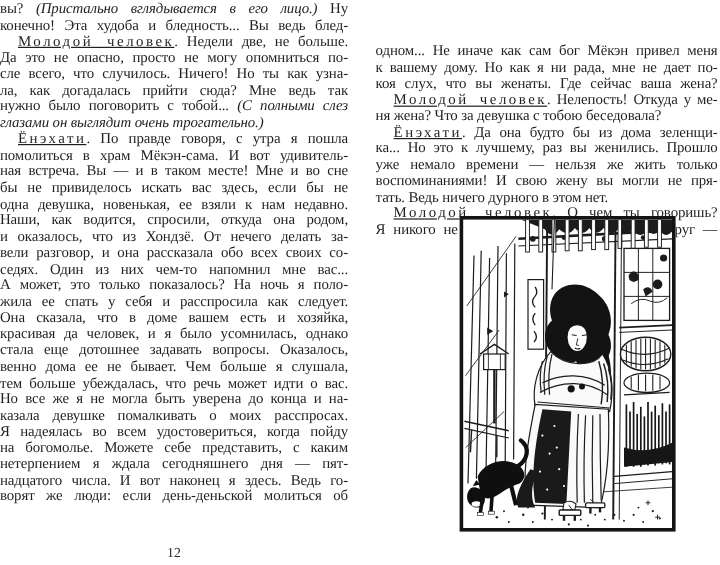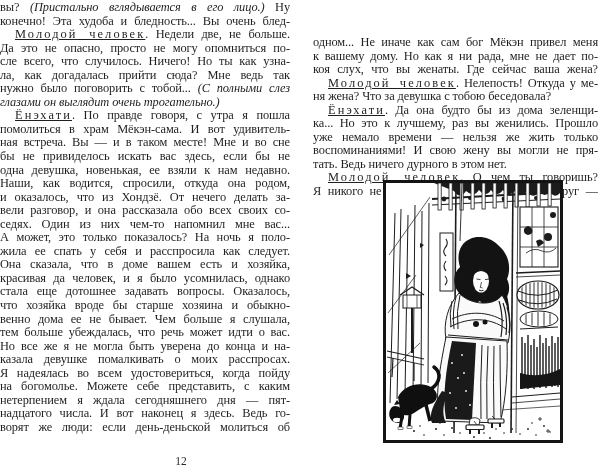--- a/index.html
+++ b/index.html
@@ -12,57 +12,56 @@
   #right-col{left:313px;width:285px;margin-top:35px;}
   .line{
     height:13.55px;line-height:13.55px;font-size:12.4px;letter-spacing:-0.1px;
     white-space:nowrap;overflow:hidden;
   }
   .line.j{text-align:justify;text-align-last:justify;}
   .line.ind{text-indent:15px;}
   .it{font-style:italic;}
   .sp{letter-spacing:2.1px;word-spacing:2px;text-decoration:underline;}
   .pagenum{position:absolute;top:455px;font-size:11.5px;color:#2a2a2a;text-align:center;}
-  #pn-left{left:0;width:290px;margin-left:36px;}
+  #pn-left{left:0;width:290px;}
   #pn-right{left:373px;width:180px;margin-top:35px;}
   #illus{
     position:absolute;left:383px;top:180px;width:180px;height:263px;
     border:3px solid #141414;box-sizing:border-box;background:#ffffff;
   }
   #illus svg{display:block;width:100%;height:100%;}
 </style>
 </head>
 <body>
 
 <div id="spread">
 
   <div id="left-col" class="text-col">
       <div class="line j"><span>вы? </span><span class="it">(Пристально вглядывается в его лицо.)</span><span> Ну</span></div>
-      <div class="line j"><span>конечно! Эта худоба и бледность... Вы очень блед-</span></div>
+      <div class="line j"><span>конечно! Эта худоба и бледность... Вы ведь блед-</span></div>
       <div class="line j ind"><span class="sp">Молодой человек</span><span>. Недели две, не больше.</span></div>
       <div class="line j"><span>Да это не опасно, просто не могу опомниться по-</span></div>
       <div class="line j"><span>сле всего, что случилось. Ничего! Но ты как узна-</span></div>
       <div class="line j"><span>ла, как догадалась прийти сюда? Мне ведь так</span></div>
       <div class="line j"><span>нужно было поговорить с тобой... </span><span class="it">(С полными слез</span></div>
       <div class="line"><span class="it">глазами он выглядит очень трогательно.)</span></div>
       <div class="line j ind"><span class="sp">Ёнэхати</span><span>. По правде говоря, с утра я пошла</span></div>
       <div class="line j"><span>помолиться в храм Мёкэн-сама. И вот удивитель-</span></div>
       <div class="line j"><span>ная встреча. Вы — и в таком месте! Мне и во сне</span></div>
       <div class="line j"><span>бы не привиделось искать вас здесь, если бы не</span></div>
       <div class="line j"><span>одна девушка, новенькая, ее взяли к нам недавно.</span></div>
       <div class="line j"><span>Наши, как водится, спросили, откуда она родом,</span></div>
       <div class="line j"><span>и оказалось, что из Хондзё. От нечего делать за-</span></div>
       <div class="line j"><span>вели разговор, и она рассказала обо всех своих со-</span></div>
       <div class="line j"><span>седях. Один из них чем-то напомнил мне вас...</span></div>
       <div class="line j"><span>А может, это только показалось? На ночь я поло-</span></div>
       <div class="line j"><span>жила ее спать у себя и расспросила как следует.</span></div>
       <div class="line j"><span>Она сказала, что в доме вашем есть и хозяйка,</span></div>
       <div class="line j"><span>красивая да человек, и я было усомнилась, однако</span></div>
       <div class="line j"><span>стала еще дотошнее задавать вопросы. Оказалось,</span></div>
-      <div class="line j"><span>что хозяйка вроде бы старше хозяина и обыкно-</span></div>
       <div class="line j"><span>венно дома ее не бывает. Чем больше я слушала,</span></div>
       <div class="line j"><span>тем больше убеждалась, что речь может идти о вас.</span></div>
       <div class="line j"><span>Но все же я не могла быть уверена до конца и на-</span></div>
       <div class="line j"><span>казала девушке помалкивать о моих расспросах.</span></div>
       <div class="line j"><span>Я надеялась во всем удостовериться, когда пойду</span></div>
       <div class="line j"><span>на богомолье. Можете себе представить, с каким</span></div>
       <div class="line j"><span>нетерпением я ждала сегодняшнего дня — пят-</span></div>
       <div class="line j"><span>надцатого числа. И вот наконец я здесь. Ведь го-</span></div>
       <div class="line j"><span>ворят же люди: если день-деньской молиться об</span></div>
     </div>

